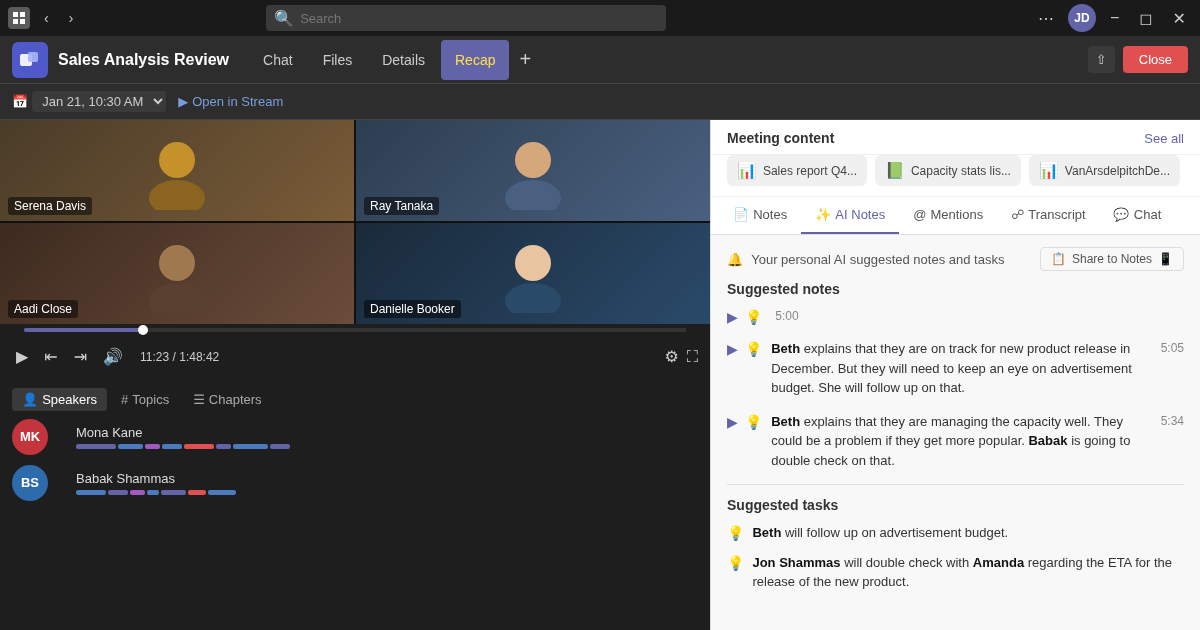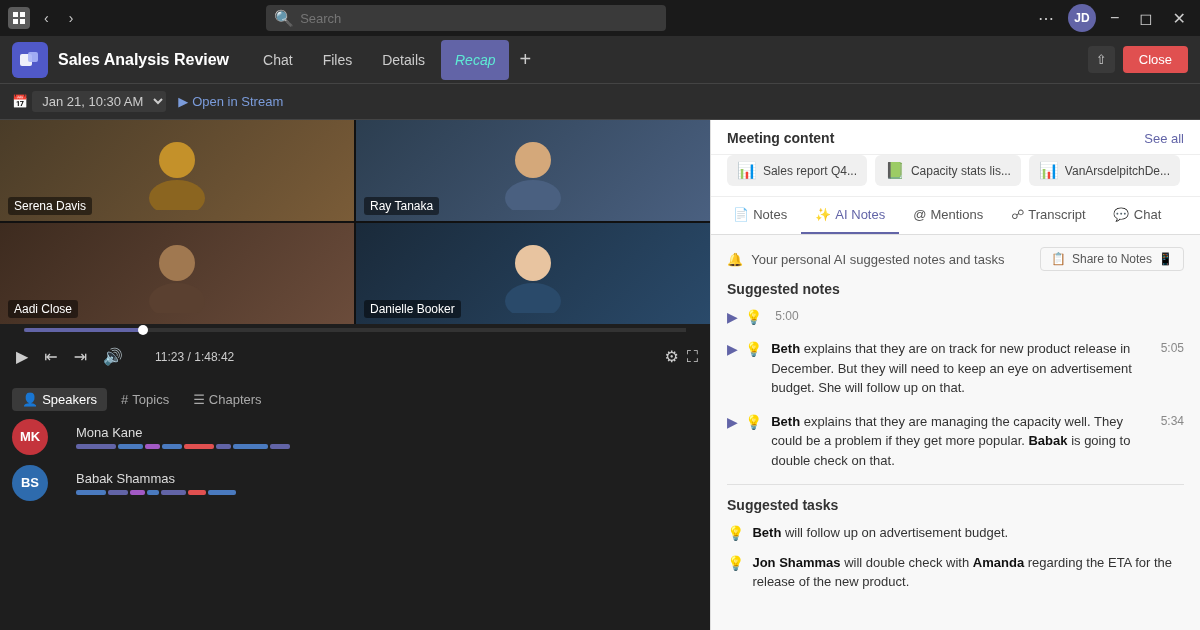--- a/index.html
+++ b/index.html
@@ -58,21 +58,21 @@
     .tab-btn {
       background: none;
       border: none;
       color: #ccc;
       font-size: 14px;
       padding: 8px 14px;
       cursor: pointer;
       border-radius: 4px;
       height: 40px;
     }
-    .tab-btn.active { color: #5eead4; background: #6264a7; font-style: italic; }
+    .tab-btn.active { color: #fde047; background: #6264a7; }
     .tab-add { background: none; border: none; color: #ccc; font-size: 20px; cursor: pointer; padding: 4px 8px; }
     .appbar-right { margin-left: auto; display: flex; align-items: center; gap: 8px; }
     .close-btn {
       background: #e05050;
       color: white;
       border: none;
       border-radius: 4px;
       padding: 6px 16px;
       font-size: 13px;
       cursor: pointer;
@@ -158,21 +158,21 @@
     
     .video-controls {
       height: 50px;
       background: #1e1e1e;
       display: flex;
       align-items: center;
       padding: 0 12px;
       gap: 8px;
     }
     .ctrl-btn { background: none; border: none; color: #ccc; cursor: pointer; font-size: 16px; padding: 4px; }
-    .time-display { color: #ccc; font-size: 12px; margin-left: 20px; }
+    .time-display { color: #ccc; font-size: 12px; margin-left: 5px; }
     .settings-btn { margin-left: auto; background: none; border: none; color: #ccc; cursor: pointer; font-size: 16px; }
     .fullscreen-btn { background: none; border: none; color: #ccc; cursor: pointer; font-size: 16px; }
 
     
     .progress-bar-container {
       height: 4px;
       background: #333;
       position: relative;
       margin: 0 12px;
     }

